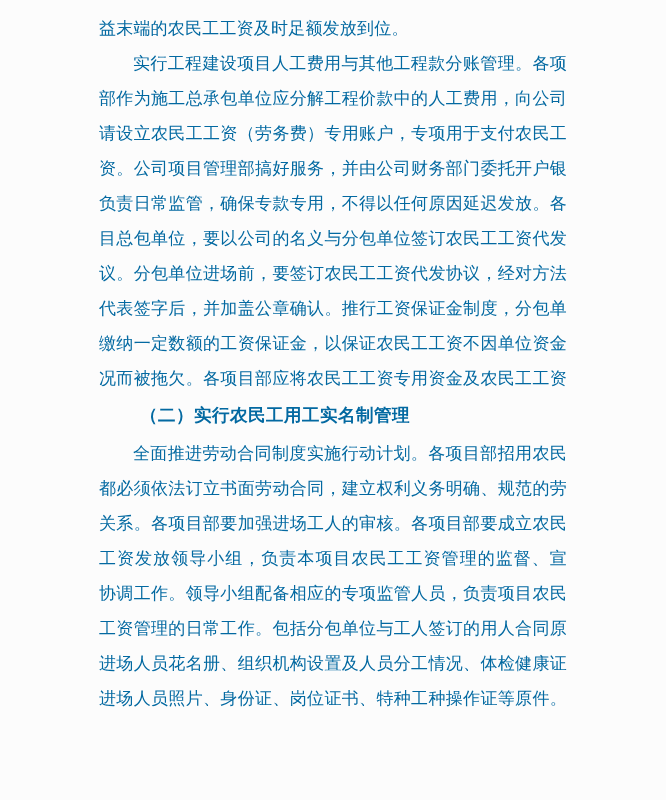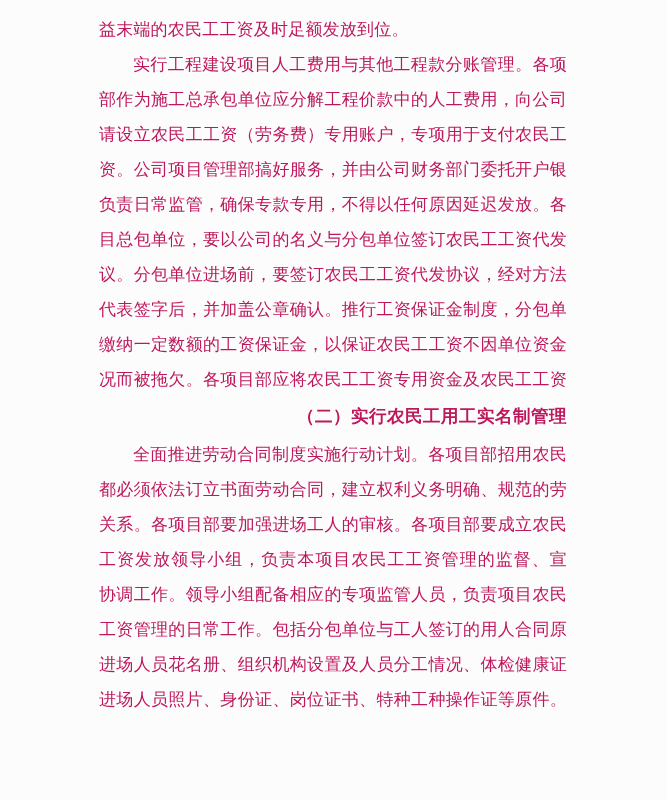--- a/index.html
+++ b/index.html
@@ -2,22 +2,22 @@
 <html><head>
 <meta charset="utf-8">
 <style>
   html, body { margin: 0; padding: 0; }
   .page {
     position: relative;
     width: 666px;
     height: 800px;
     background: #fcfcfc;
     overflow: hidden;
-    font-family: Liberation Sans, sans-serif;
-    color: #be185d;
+    font-family: Liberation Mono, monospace;
+    color: #0369a1;
   }
   .doc {
     position: absolute;
     left: 99px;
     top: 12px;
     width: 468px;
   }
   .line {
     height: 35px;
     line-height: 35px;
@@ -35,21 +35,21 @@
   }
   .indent { padding-left: 34px; }
   .heading {
     font-weight: bold;
     font-size: 17.5px;
     padding-left: 41px;
     letter-spacing: 0.5px;
     white-space: nowrap;
   }
   .h1 { margin-top: 8px; margin-bottom: 2px; }
-  .h2 { margin-top: 2px; margin-bottom: 3px; text-align: right; }
+  .h2 { margin-top: 2px; margin-bottom: 3px; }
 </style>
 </head>
 <body>
 
 <div class="page">
   <div class="doc">
 
     <div class="line">益末端的农民工工资及时足额发放到位。</div>
 
 

